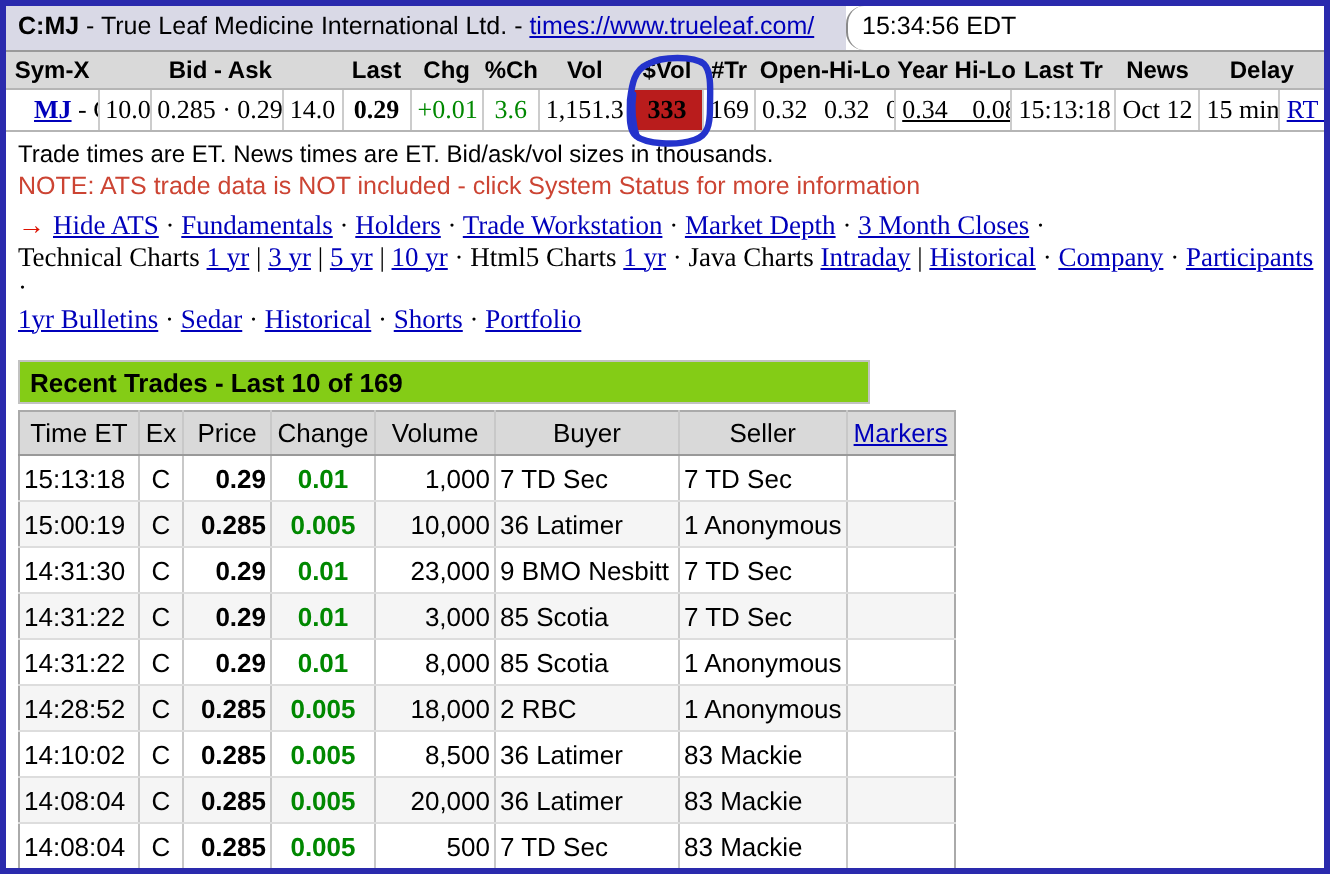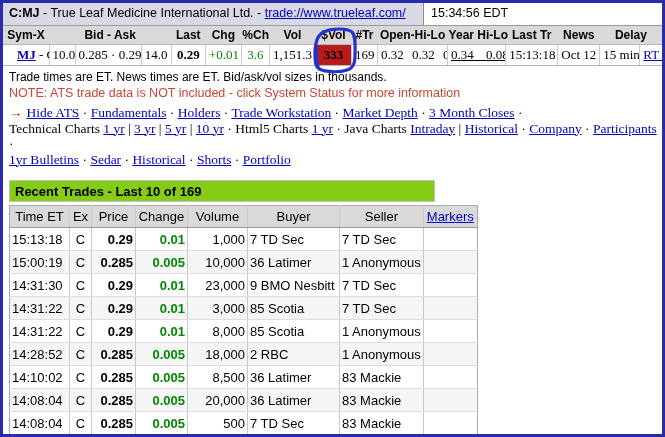--- a/index.html
+++ b/index.html
@@ -5,21 +5,21 @@
   html,body{margin:0;padding:0;background:#fff;}
   .page{
     box-sizing:border-box;width:665px;height:437px;
     border:3px solid #2a2aad;background:#fff;overflow:hidden;
     font-family:"Liberation Sans",sans-serif;position:relative;
   }
   
   .title-bar{display:flex;height:22px;border-bottom:1px solid #9a9a9a;}
   .title-left{flex:1;background:#d9d9e6;padding:3px 2px 0 6px;font-size:12.5px;white-space:nowrap;overflow:hidden;}
   .title-left .b{font-weight:bold;}
-  .title-right{width:231px;background:#fff;border-left:1px solid #8a8a8a;padding:3px 0 0 7px;font-size:12.5px;white-space:nowrap;}
+  .title-right{width:231px;background:#fff;border-left:1px solid #8a8a8a;padding:3px 0 0 7px;font-size:12.5px;white-space:nowrap;border-radius:9px;}
   a{color:#0000bb;text-decoration:underline;cursor:pointer;}
   
   .quote-wrap{position:relative;}
   table.quote{border-collapse:collapse;table-layout:fixed;width:659px;}
   table.quote th{
     background:#d9d9d9;font-size:12px;font-weight:bold;height:18px;
     padding:0 1px;white-space:nowrap;text-align:center;border-bottom:1px solid #b5b5b5;
   }
   table.quote td{
     font-family:"Liberation Serif",serif;font-size:13px;height:20px;
@@ -58,31 +58,31 @@
   table.trades th:first-child{border-left:none;}
   table.trades td{
     height:22px;padding:0 2px;border-left:1px solid #c8c8c8;border-bottom:1px solid #ddd;
     white-space:nowrap;overflow:hidden;background:#fff;
   }
   table.trades td:first-child{border-left:none;}
   table.trades tbody tr:nth-child(even) td{background:#f5f5f5;}
   .t-time{text-align:left;padding-left:5px;}
   .t-ex{text-align:center;}
   .t-price{text-align:right;padding-right:9px;font-weight:bold;}
-  .t-change{text-align:right;padding-right:8px;color:#008800;font-weight:bold;}
+  .t-change{text-align:center;padding-right:8px;color:#008800;font-weight:bold;}
   .t-volume{text-align:right;padding-right:6px;}
   .t-buyer,.t-seller{text-align:left;padding-left:5px;}
 </style>
 </head>
 <body>
 
 <div class="page">
 
   <div class="title-bar">
-    <div class="title-left"><span class="b">C:MJ</span><span> - </span><span>True Leaf Medicine International Ltd.</span><span> - </span><a class="url">trade://www.trueleaf.com/</a></div>
+    <div class="title-left"><span class="b">C:MJ</span><span> - </span><span>True Leaf Medicine International Ltd.</span><span> - </span><a class="url">times://www.trueleaf.com/</a></div>
     <div class="title-right"><span>15:34:56 EDT</span></div>
   </div>
 
   <div class="quote-wrap">
     <table class="quote">
       <colgroup>
         <col style="width:46px">
           <col style="width:26px">
           <col style="width:66px">
           <col style="width:30px">

